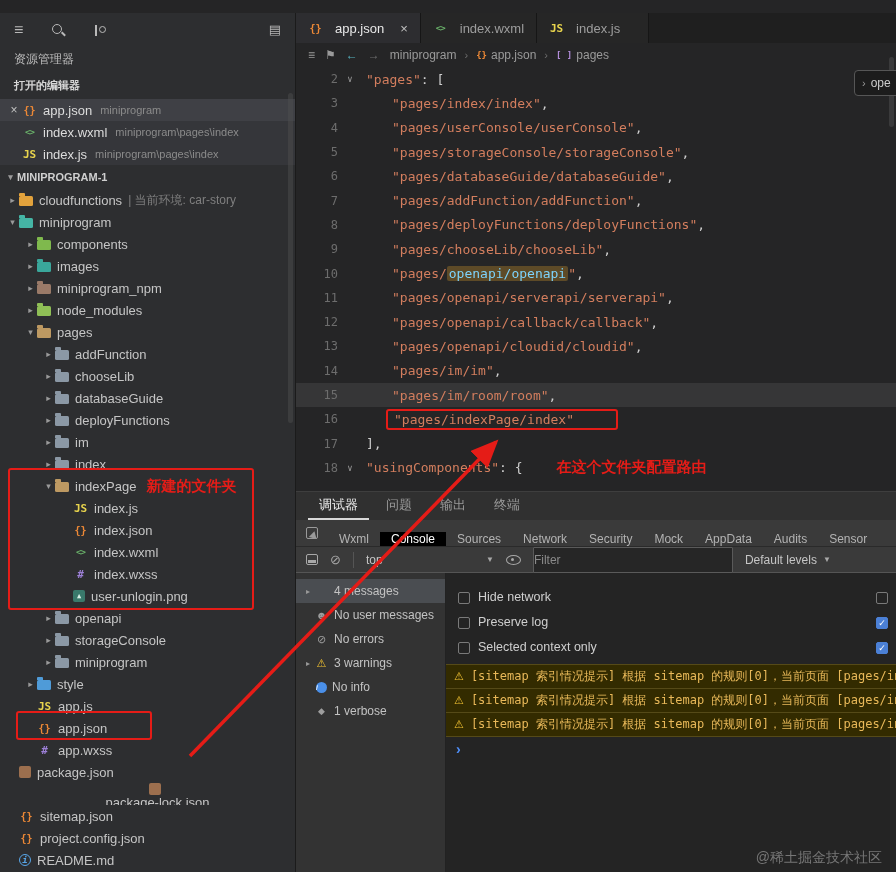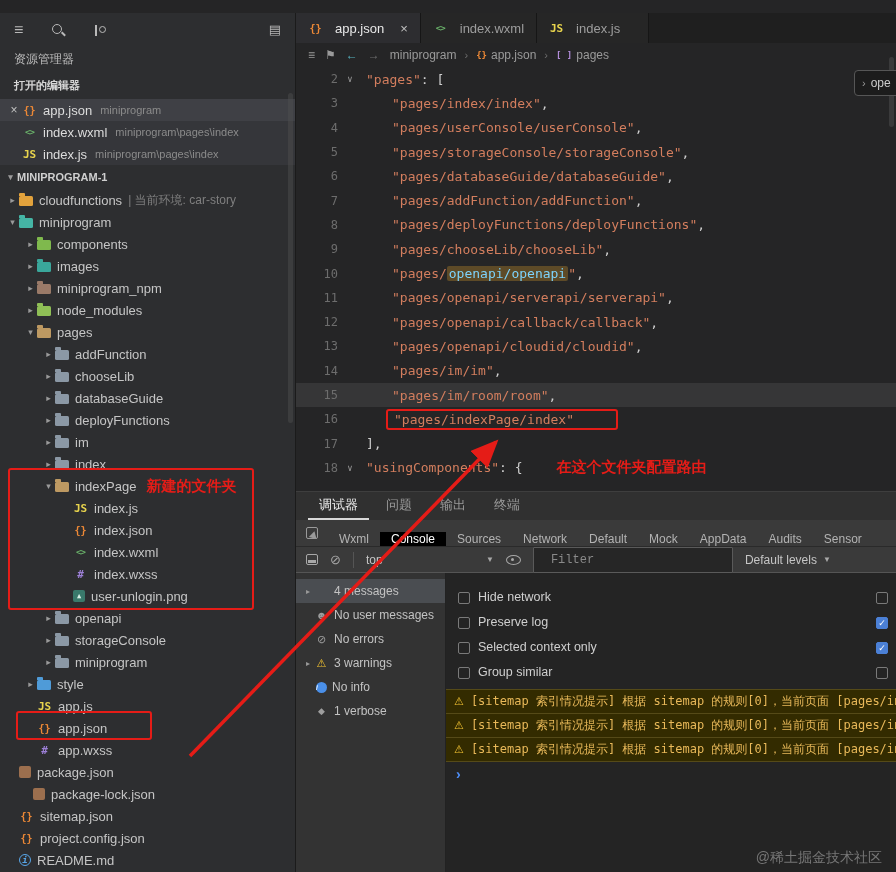--- a/index.html
+++ b/index.html
@@ -113,22 +113,22 @@
             gap:12px;padding:0 10px;flex:none}
   .ct-icon{color:#a8a8a8;font-size:13px;cursor:pointer;line-height:1}
   .dock-icon{position:relative;width:12px;height:11px;border:1.5px solid #a8a8a8;border-radius:2px;cursor:pointer}
   .dock-icon::after{content:"";position:absolute;left:1px;right:1px;bottom:1px;height:3px;background:#a8a8a8}
   .vsep{width:1px;height:16px;background:#555}
   #top-select{width:128px;display:flex;align-items:center;color:#c6c6c6;font-size:12px;cursor:pointer}
   #top-select .arr{margin-left:auto;font-size:8px;color:#a8a8a8}
   .eye-icon{position:relative;width:15px;height:10px;border:1.5px solid #a8a8a8;border-radius:50%;cursor:pointer}
   .eye-icon::after{content:"";position:absolute;left:4px;top:2px;width:3px;height:3px;border-radius:50%;background:#a8a8a8}
   #filter-input{width:200px;height:26px;background:#262626;border:1px solid #5a5a5a;color:#ddd;
-                font-size:12px;padding:0 17px;border-radius:1px;outline:none;
-                font-family:Liberation Mono, monospace}
+                font-size:12px;padding:0 0;border-radius:1px;outline:none;
+                font-family:Liberation Sans, sans-serif}
   #filter-input::placeholder{color:#8a8a8a}
   #levels{display:flex;align-items:center;gap:6px;color:#c6c6c6;font-size:12px;cursor:pointer}
   #levels .arr{font-size:8px;color:#a8a8a8}
   #cbody{flex:1;display:flex;min-height:0}
   #cfilters{width:150px;background:#333;border-right:1px solid #222;padding-top:6px;flex:none}
   .cf-row{height:24px;display:flex;align-items:center;padding-left:6px;font-size:12px;color:#c3c3c3;
           cursor:pointer;white-space:nowrap;overflow:hidden}
   .cf-row.selected{background:#4a4d51}
   .cf-chev{width:12px;flex:none;font-size:8px;color:#9a9a9a;text-align:center}
   .ci{width:15px;text-align:center;margin-right:5px;flex:none;font-size:11px;color:#9e9e9e}
@@ -363,21 +363,21 @@
         <div class="tree-row" style="padding-left: 24px;">
           <span class="chev"></span>
           <span class="fi fi-wxss ficon">#</span>
           <span>app.wxss</span>
         </div>
         <div class="tree-row" style="padding-left: 6px;">
           <span class="chev"></span>
           <span class="fi fi-pkg ficon"></span>
           <span>package.json</span>
         </div>
-        <div class="tree-row" style="padding-left: 20px;">
+        <div class="tree-row" style="padding-left: 20px; flex-direction: column;">
           <span class="chev"></span>
           <span class="fi fi-pkg ficon"></span>
           <span>package-lock.json</span>
         </div>
         <div class="tree-row" style="padding-left: 6px;">
           <span class="chev"></span>
           <span class="fi fi-json ficon">{}</span>
           <span>sitemap.json</span>
         </div>
         <div class="tree-row" style="padding-left: 6px;">
@@ -534,21 +534,21 @@
       </div>
     <div id="dtabs">
       <span class="inspect-wrap">
         <span class="inspect-icon"></span>
       </span>
       <span id="dtab-list" style="display:flex;align-items:flex-end">
           <div class="dtab">Wxml</div>
           <div class="dtab active">Console</div>
           <div class="dtab">Sources</div>
           <div class="dtab">Network</div>
-          <div class="dtab">Default</div>
+          <div class="dtab">Security</div>
           <div class="dtab">Mock</div>
           <div class="dtab">AppData</div>
           <div class="dtab">Audits</div>
           <div class="dtab">Sensor</div>
         </span>
     </div>
     <div id="ctoolbar">
       <span class="dock-icon"></span>
       <span class="ct-icon">⊘</span>
       <span class="vsep"></span>
@@ -606,25 +606,20 @@
             <div class="set-row">
               <span class="cb"></span>
               <span class="set-label">Preserve log</span>
               <span class="cb right checked">✓</span>
             </div>
             <div class="set-row">
               <span class="cb"></span>
               <span class="set-label">Selected context only</span>
               <span class="cb right checked">✓</span>
             </div>
-            <div class="set-row">
-              <span class="cb"></span>
-              <span class="set-label">Group similar</span>
-              <span class="cb right"></span>
-            </div>
           </div>
         <div id="warnings">
             <div class="warn-row">
               <span class="warn-icon">⚠</span>
               <span class="warn-text">[sitemap 索引情况提示] 根据 sitemap 的规则[0]，当前页面 [pages/inde</span>
             </div>
             <div class="warn-row">
               <span class="warn-icon">⚠</span>
               <span class="warn-text">[sitemap 索引情况提示] 根据 sitemap 的规则[0]，当前页面 [pages/inde</span>
             </div>

